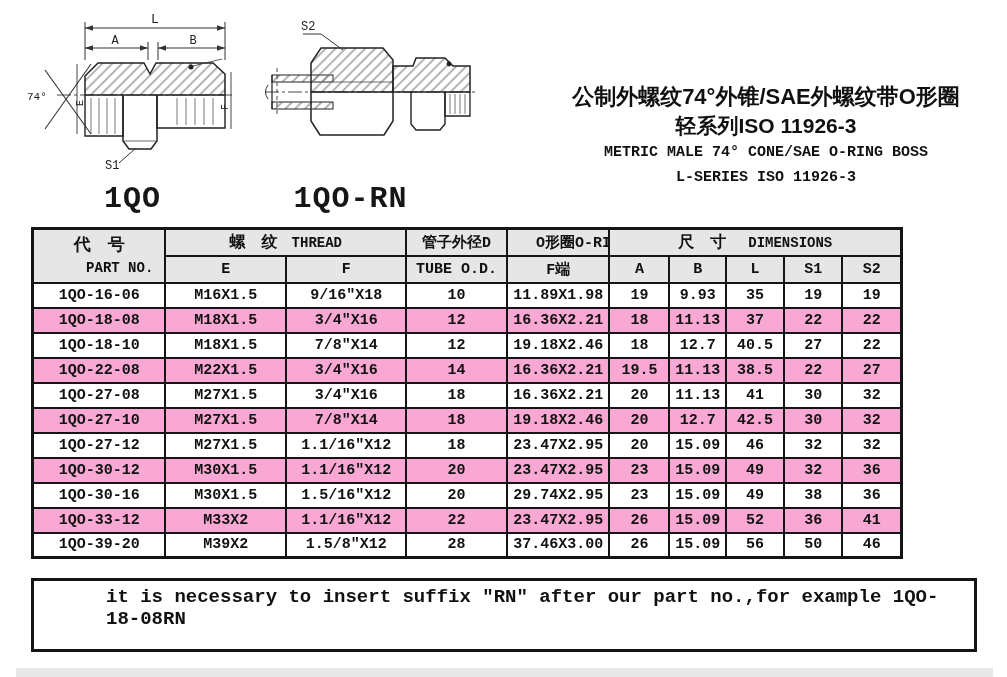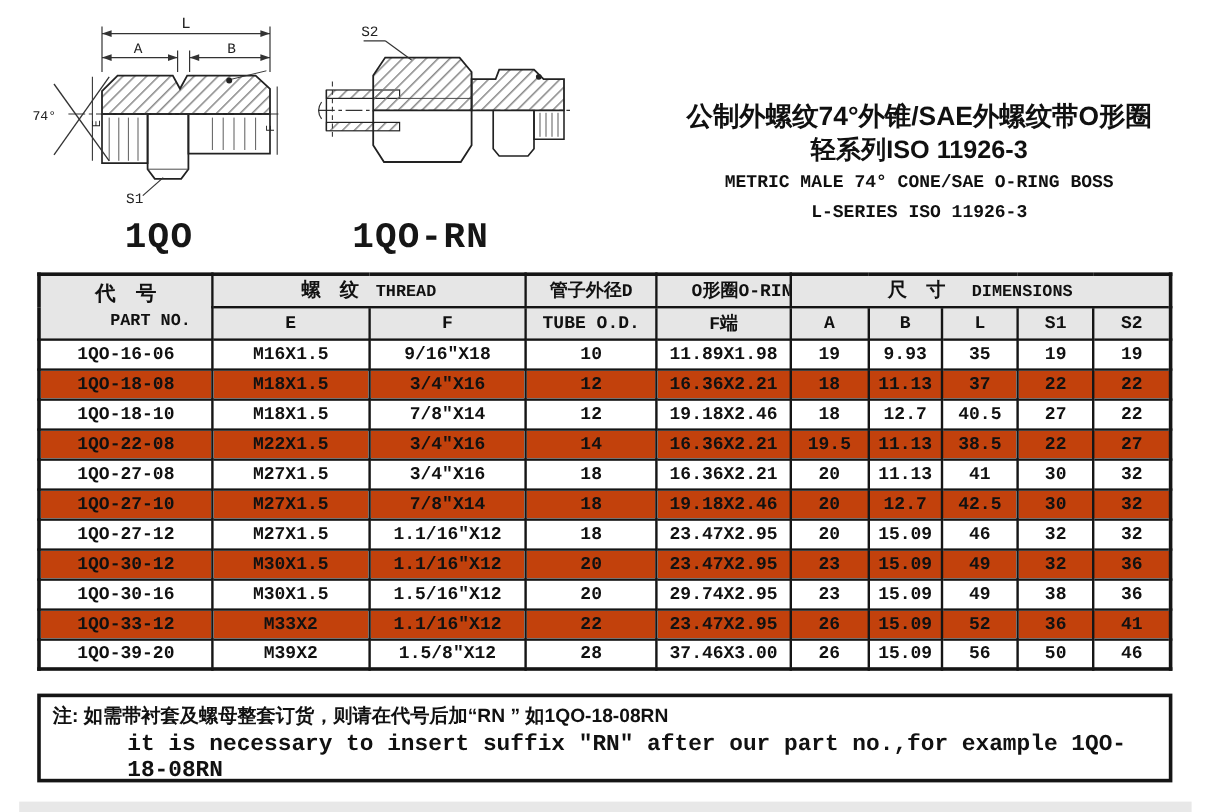--- a/index.html
+++ b/index.html
@@ -9,35 +9,35 @@
     font-family:"Liberation Mono","DejaVu Sans Mono",monospace;
     color:#111; overflow:hidden;
   }
   svg text { font-family:"Liberation Mono","DejaVu Sans Mono",monospace; fill:#222; }
   .drawing { position:absolute; }
   .caption { position:absolute; text-align:center; font-size:30px; font-weight:bold; letter-spacing:1px; color:#161616; }
   .titleblock { position:absolute; left:535px; top:82px; width:462px; text-align:center; font-weight:bold; color:#101010; }
   .t-zh1 { font-size:22px; line-height:29px; font-family:"Liberation Sans",sans-serif; font-weight:bold; }
   .t-zh2 { font-size:21px; line-height:29px; font-family:"Liberation Sans",sans-serif; font-weight:bold; }
   .t-en  { font-size:15px; line-height:25px; }
-  .spec-table { position:absolute; left:31px; top:227px; width:946px;
+  .spec-table { position:absolute; left:31px; top:227px; width:872px;
     border-collapse:collapse; table-layout:fixed; font-weight:bold; }
   .spec-table th, .spec-table td {
     border:2px solid #151515; text-align:center; vertical-align:middle;
     padding:0; white-space:nowrap; overflow:hidden; color:#111;
   }
   .spec-table { border:3px solid #151515; }
   .spec-table th { background:#e6e6e6; font-weight:bold; }
   .hzh { font-size:16px; font-family:Liberation Mono, monospace; }
   .hen { font-size:14px; }
   .hmix-gap { display:inline-block; width:14px; }
   .row1 th { height:27px; }
   .row2 th { height:27px; font-size:15px; }
   .spec-table td { height:25px; font-size:15px; }
-  .spec-table tr.alt td { background:#c2410c; }
+  .spec-table tr.alt td { background:#f9a8d4; }
   .partcell div.zh { font-size:17px; font-family:"Liberation Sans",sans-serif; line-height:24px; }
   .partcell div.en { font-size:14px; line-height:22px;margin-left:41px; }
   .notebox { position:absolute; left:31px; top:578px; width:946px; height:74px;
     border:3px solid #151515; padding:5px 10px 0 10px; font-weight:bold; background:#fff; }
   .note-zh { font-size:16px; line-height:23px; font-family:"Liberation Sans",sans-serif; }
   .note-en1 { font-size:15px; line-height:22px; }
   .note-en2 { font-size:19px; line-height:22px; padding-left:62px; }
   .bottom-band { position:absolute; left:16px; top:668px; width:977px; height:9px; background:#e8e8e8; }
 </style>
 </head>
@@ -319,18 +319,17 @@
           <td>26</td>
           <td>15.09</td>
           <td>56</td>
           <td>50</td>
           <td>46</td>
         </tr>
       </tbody>
   </table>
 
   <div class="notebox">
-    <div class="note-zh">注: 如需带衬套及螺母整套订货，则请在代号后加“RN ” 如1QO-18-08RN</div>
     <div class="note-en2">it is necessary to insert suffix ″RN″ after our part no.,for example 1QO-18-08RN</div>
   </div>
 
   <div class="bottom-band"></div>
 </div>
 
 </body></html>

